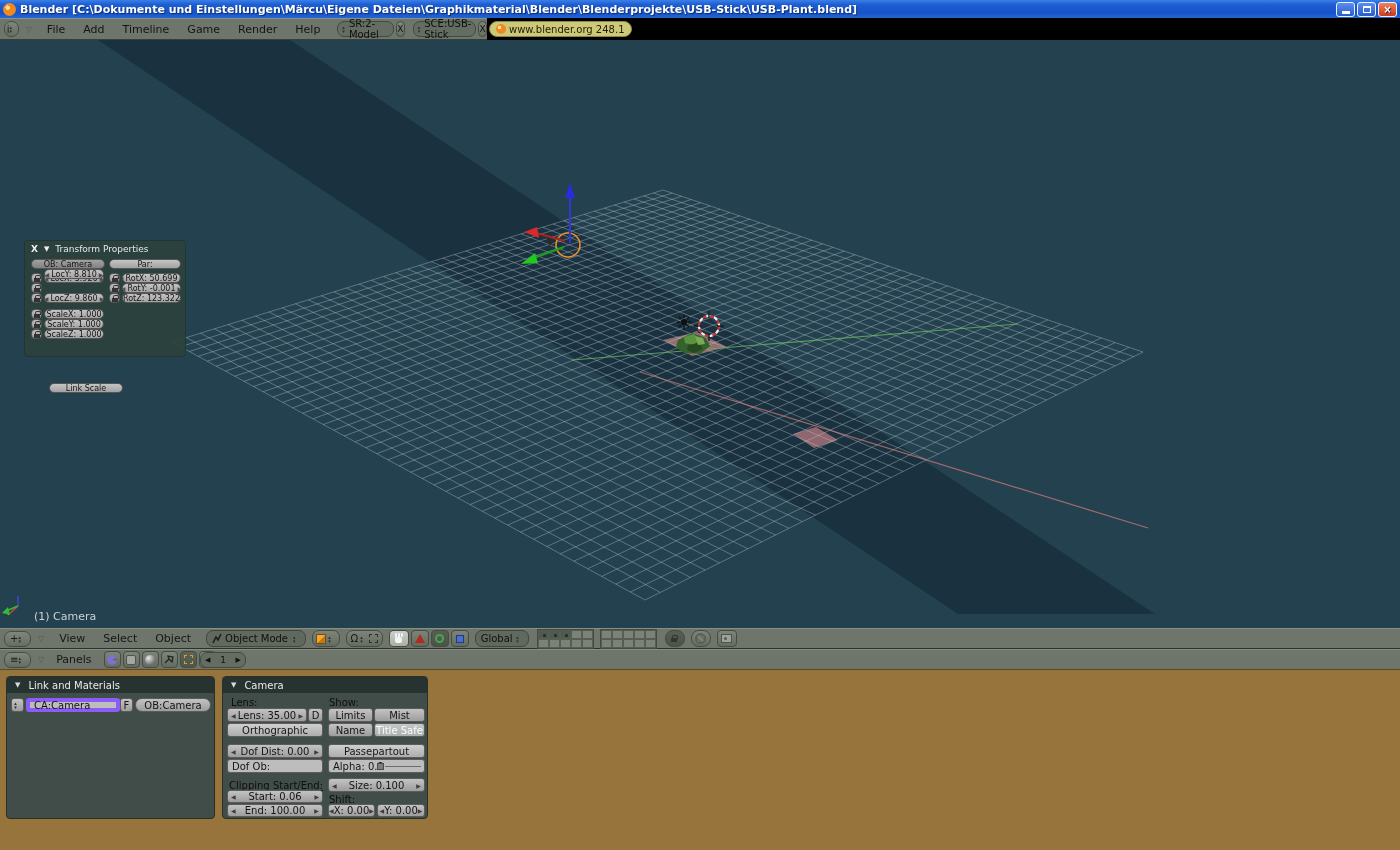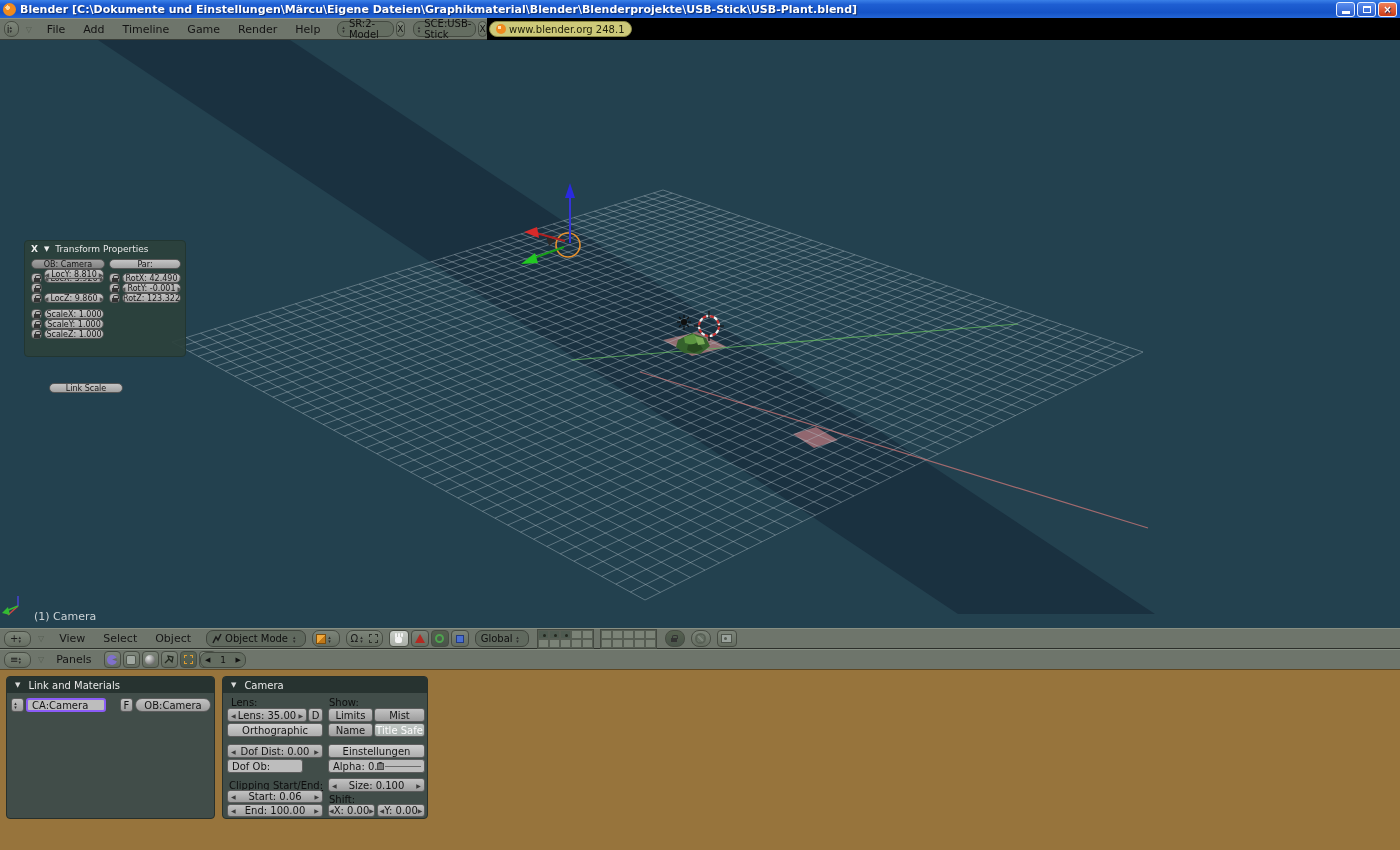--- a/index.html
+++ b/index.html
@@ -275,21 +275,21 @@
           <span class="arr">◀</span>
           <span>LocZ: 9.860</span>
           <span class="arr">▶</span>
         </span>
 
       <span class="lockbtn" style="left:84px; top:32px;"></span>
       <span class="lockbtn" style="left:84px; top:42px;"></span>
       <span class="lockbtn" style="left:84px; top:52px;"></span>
       <span class="pill" style="left:97px; top:32px; width:59px;">
           <span class="arr">◀</span>
-          <span>RotX: 42.490</span>
+          <span>RotX: 50.699</span>
           <span class="arr">▶</span>
         </span>
       <span class="pill" style="left:97px; top:42px; width:59px;">
           <span class="arr">◀</span>
           <span>RotY: -0.001</span>
           <span class="arr">▶</span>
         </span>
       <span class="pill" style="left:97px; top:52px; width:59px;">
           <span>RotZ: 123.322</span>
         </span>
@@ -463,21 +463,21 @@
       <div class="phdr">
         <span class="tri">▼</span>
         <span>Link and Materials</span>
       </div>
       <span class="wbtn2" style="left:4px; top:21px; width:13px; height:14px;">
           <span class="updown">
             <span>▴</span>
             <span>▾</span>
           </span>
         </span>
-      <span class="wbtn2 textfield" style="left:19px; top:21px; width:80px; height:14px; border:2px solid #8b5cf6;">CA:Camera</span>
+      <span class="wbtn2 textfield" style="left:19px; top:21px; width:94px; height:14px; border:4px solid #8b5cf6;">CA:Camera</span>
       <span class="wbtn2" style="left:113px; top:21px; width:13px; height:14px;">F</span>
       <span class="wbtn2" style="left:128px; top:21px; width:76px; height:14px; border-radius:7px;">OB:Camera</span>
     </div>
 
     <div class="panel" style="left:222px; width:206px;">
       <div class="phdr">
         <span class="tri">▼</span>
         <span>Camera</span>
       </div>
 
@@ -494,23 +494,23 @@
       <span class="wbtn2" style="left:105px; top:31px; width:45px; height:14px;">Limits</span>
       <span class="wbtn2" style="left:151px; top:31px; width:51px; height:14px;">Mist</span>
       <span class="wbtn2" style="left:105px; top:46px; width:45px; height:14px;">Name</span>
       <span class="wbtn2 toggled" style="left:151px; top:46px; width:51px; height:14px;">Title Safe</span>
 
       <span class="wbtn2" style="left:4px; top:67px; width:96px; height:14px;">
         <span class="arr l">◀</span>
           <span>Dof Dist: 0.00</span>
           <span class="arr r">▶</span>
       </span>
-      <span class="wbtn2 textfield" style="left:4px; top:82px; width:76px; height:14px;">Dof Ob:</span>
-
-      <span class="wbtn2 lite" style="left:105px; top:67px; width:97px; height:14px;">Einstellungen</span>
+      <span class="wbtn2 textfield" style="left:4px; top:82px; width:96px; height:14px;">Dof Ob:</span>
+
+      <span class="wbtn2 lite" style="left:105px; top:67px; width:97px; height:14px;">Passepartout</span>
       <span class="wbtn2 textfield" style="left:105px; top:82px; width:97px; height:14px;">
         <span>Alpha: 0.2</span>
         <span class="knob" style="left:48px; top:3px;"></span>
         <span class="hairline" style="left:56px; top:6px; width:36px;"></span>
       </span>
 
       <span class="wbtn2" style="left:105px; top:101px; width:97px; height:14px;">
         <span class="arr l">◀</span>
           <span>Size: 0.100</span>
           <span class="arr r">▶</span>

